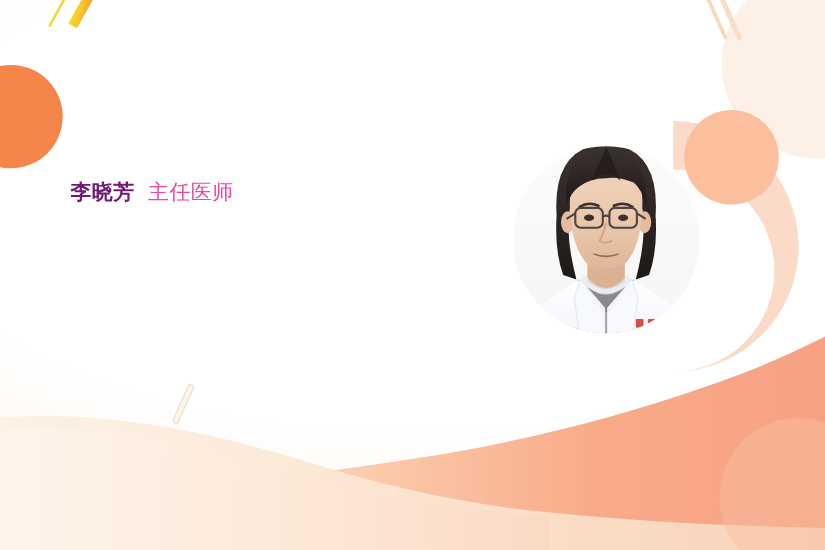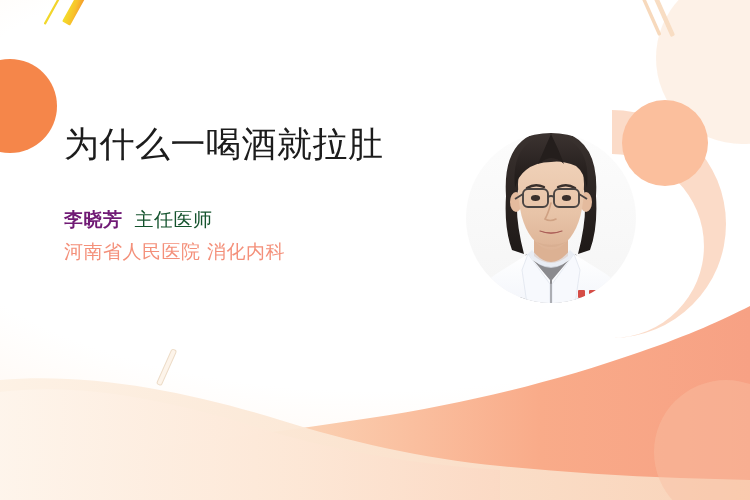--- a/index.html
+++ b/index.html
@@ -53,21 +53,21 @@
   }
   .meta { margin-top:37px; }
   .meta-row {
     font-size:19px;
     line-height:32px;
     color:#f2866b;
     white-space:nowrap;
     font-family:"DejaVu Sans","Liberation Sans",sans-serif;
   }
   .doc-name { font-weight:700; color:#701a75; letter-spacing:0.5px; }
-  .doc-rank { font-weight:400; color:#14532d; margin-left:12px; letter-spacing:0.5px;margin-top:47px; }
+  .doc-rank { font-weight:400; color:#ec4899; margin-left:12px; letter-spacing:0.5px;margin-top:47px; }
   .hospital { color:#f4907a; letter-spacing:0.5px; }
 </style>
 </head>
 <body>
 
 <div id="stage">
 
   <div class="bg-wash"></div>
 
   <svg class="layer" viewBox="0 0 750 500" preserveAspectRatio="none">
@@ -243,22 +243,20 @@
         <path d="M 74,127 Q 85,131 96,127" stroke="#a95f58" stroke-width="1.2" fill="none" stroke-linecap="round"></path>
 
         <path d="M 70,138 Q 85,148 100,138 Q 85,144 70,138 Z" fill="#d3a98c" opacity="0.5"></path>
 
         <path d="M 0,186 Q 85,214 170,186 L 170,228 L 0,228 Z" fill="url(#stripePat)"></path>
       </g>
     </svg>
   </div>
 
   <div class="text-block">
-    <div class="title">为什么一喝酒就拉肚</div>
     <div class="meta">
       <div class="meta-row">
         <span class="doc-name">李晓芳</span><span class="doc-rank">主任医师</span>
       </div>
-      <div class="meta-row hospital">河南省人民医院 消化内科</div>
     </div>
   </div>
 
 </div>
 
 </body></html>

